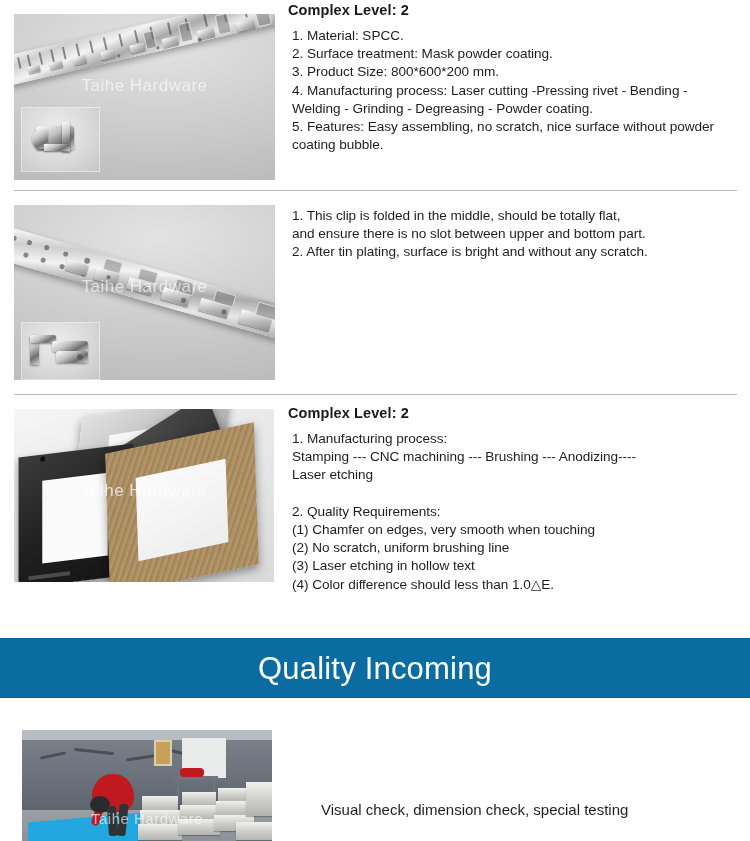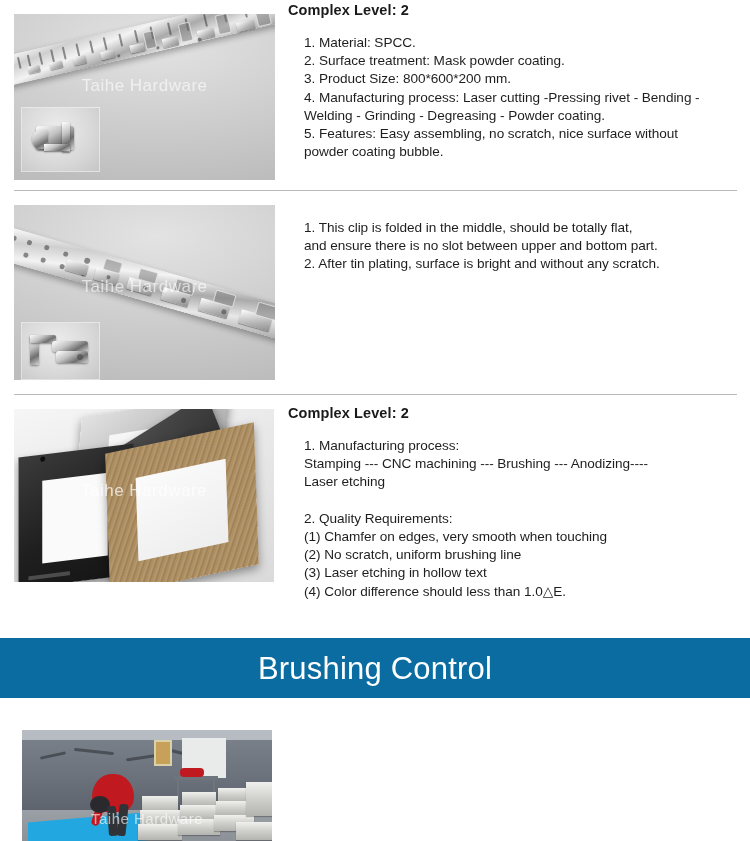--- a/index.html
+++ b/index.html
@@ -60,21 +60,21 @@
     font-size: 14.5px;
     color: #1a1a1a;
     margin: 0 0 9px 0;
     letter-spacing: 0.1px;
   }
   .body-text {
     font-family: "Liberation Sans", sans-serif;
     font-size: 13.6px;
     line-height: 18.2px;
     color: #1e1e1e;
-    margin: 16px;
+    margin: 4px;
     white-space: pre-line;
     letter-spacing: -0.05px;
   }
 
   
   .banner {
     position: absolute;
     left: 0;
     top: 638px;
     width: 750px;
@@ -338,21 +338,21 @@
 
 2. Quality Requirements:
 (1) Chamfer on edges, very smooth when touching
 (2) No scratch, uniform brushing line
 (3) Laser etching in hollow text
 (4) Color difference should less than 1.0△E.</p>
   </div>
 </div>
 
 <div class="banner">
-  <span class="banner-title">Brushing Control</span>
+  <span class="banner-title">Quality Incoming</span>
 </div>
 
 <div class="qc-section">
 
   <div class="photo" style="left:22px;top:32px;width:250px;height:111px;">
     <div class="fac-wall"></div>
     <div class="fac-ceil"></div>
     <div class="fac-mark" style="left:18px;top:24px;width:26px;height:3px;transform:rotate(-12deg);"></div>
     <div class="fac-mark" style="left:52px;top:20px;width:40px;height:3px;transform:rotate(6deg);"></div>
     <div class="fac-mark" style="left:104px;top:26px;width:34px;height:3px;transform:rotate(-8deg);"></div>
@@ -382,13 +382,14 @@
     <div class="fac-box" style="left:156px;top:89px;width:42px;height:16px;"></div>
     <div class="fac-box" style="left:196px;top:58px;width:32px;height:14px;"></div>
     <div class="fac-box" style="left:194px;top:71px;width:36px;height:15px;"></div>
     <div class="fac-box" style="left:192px;top:85px;width:40px;height:16px;"></div>
     <div class="fac-box" style="left:224px;top:52px;width:28px;height:34px;"></div>
     <div class="fac-box" style="left:214px;top:92px;width:38px;height:18px;"></div>
 
     <div class="wm" style="top:80px;font-size:15px;">Taihe Hardware</div>
   </div>
 
+  <div class="qc-sub">Visual check, dimension check, special testing</div>
 </div>
 
 </body></html>

